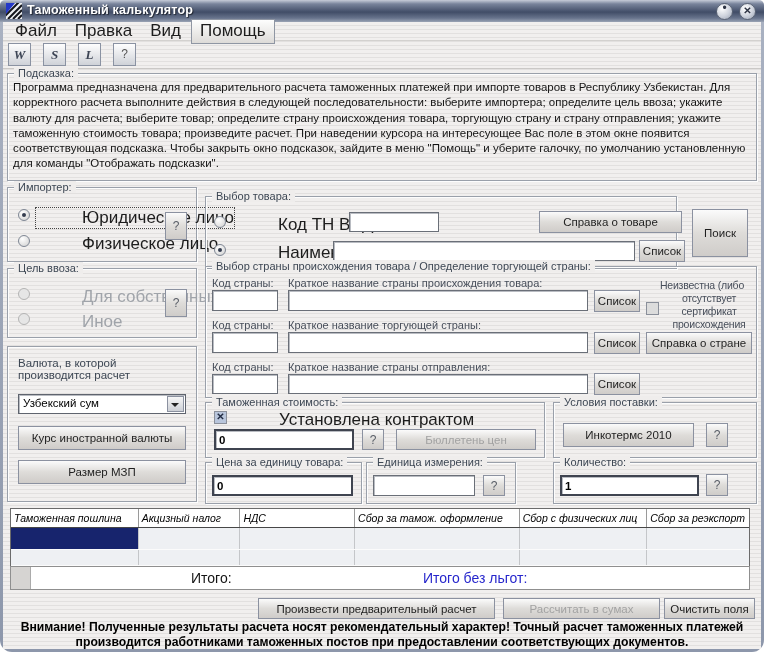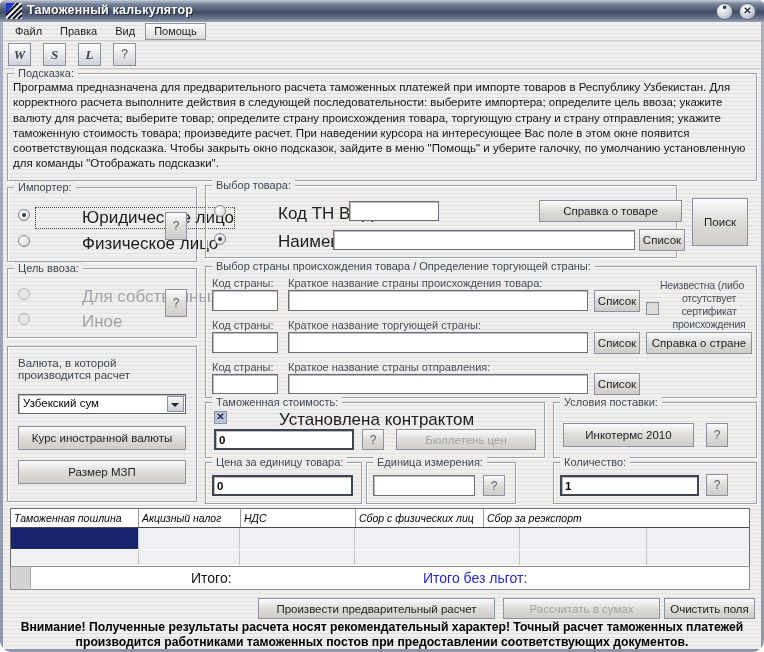--- a/index.html
+++ b/index.html
@@ -32,21 +32,21 @@
   .winbtn {
     width:17px; height:17px; border-radius:50%;
     background:radial-gradient(circle at 35% 30%, #ffffff, #cdd2dc 55%, #99a1b2);
     border:1px solid #5c6576; position:relative; cursor:default;
   }
   .glyph-dot::before { content:"•"; position:absolute; left:0; top:-3px; width:15px; text-align:center; font-size:12px; color:#2c3242; }
   .glyph-x::before  { content:"✕"; position:absolute; left:0; top:1px;  width:15px; text-align:center; font-size:10px; font-weight:bold; color:#2c3242; }
 
   
   .menubar { position:absolute; left:3px; top:22px; width:758px; height:19px; border-bottom:1px solid #d3d1cf; display:flex; align-items:center; padding-left:4px; }
-  .mi { font-size:11px; color:#1d1d1d; padding:1px 8px 2px; margin-right:2px; }
+  .mi { font-size:17px; color:#1d1d1d; padding:1px 8px 2px; margin-right:2px; }
   .mi.active { border:1px solid #8f96a3; background:linear-gradient(180deg,#fdfdfd,#dddbd8); }
   .toolbar { position:absolute; left:3px; top:41px; width:758px; height:28px; border-bottom:1px solid #cac8c6; }
   .tb {
     position:absolute; top:2px; width:23px; height:23px;
     border:1px solid #8a92a2; background:linear-gradient(180deg,#fefefe,#cfd2d8);
     text-align:center; line-height:21px; color:#3c4454;
   }
   .tb.serif { font-family:"Liberation Serif", serif; font-style:italic; font-weight:bold; font-size:13px; }
   .tb.qm { font-size:12px; color:#555; }
 
@@ -208,21 +208,21 @@
   <div class="group" style="left:7px;top:346px;width:190px;height:156px">
     <div class="txt" style="left:10px;top:10px;width:172px;font-size:11.5px;color:#3d4754">Валюта, в которой производится расчет</div>
     <div class="select" style="left:10px;top:47px;width:168px;height:20px">
       <span class="sel-text">Узбекский сум</span>
       <span class="sel-btn"></span>
     </div>
     <div class="btn" style="left:10px;top:79px;width:168px;height:24px">Курс иностранной валюты</div>
     <div class="btn" style="left:10px;top:113px;width:168px;height:24px">Размер МЗП</div>
   </div>
 
-  <div class="group" style="left:205px;top:185px;width:472px;height:73px">
+  <div class="group" style="left:205px;top:196px;width:472px;height:73px">
     <span class="legend">Выбор товара:</span>
     <span class="radio" style="left:8px;top:19px"></span>
     <span class="rlabel" style="left:26px;top:18px">Код ТН ВЭД:</span>
     <input class="tin" style="left: 143px; top: 15px; width: 90px; height: 20px;" value="">
     <div class="btn" style="left:333px;top:14px;width:143px;height:22px">Справка о товаре</div>
     <div class="btn" style="left:486px;top:12px;width:56px;height:48px">Поиск</div>
     <span class="radio checked" style="left:8px;top:47px"></span>
     <span class="rlabel" style="left:26px;top:46px">Наименование товара:</span>
     <input class="tin" style="left: 127px; top: 44px; width: 302px; height: 20px;" value="">
     <div class="btn" style="left:433px;top:43px;width:46px;height:22px">Список</div>
@@ -287,20 +287,21 @@
     <span class="legend">Количество:</span>
     <input class="tin strong" style="left: 6px; top: 12px; width: 139px; height: 21px;" value="1">
     <div class="btn help" style="left:152px;top:11px;width:22px;height:22px">?</div>
   </div>
 
   <div class="grid">
     <div class="grid-head">
       <div class="gh c0">Таможенная пошлина</div>
       <div class="gh c1">Акцизный налог</div>
       <div class="gh c2">НДС</div>
+      <div class="gh c3">Сбор за тамож. оформление</div>
       <div class="gh c4">Сбор с физических лиц</div>
       <div class="gh c5">Сбор за реэкспорт</div>
     </div>
     <div class="grid-row row1">
       <div class="gc c0 sel"></div>
       <div class="gc c1"></div>
       <div class="gc c2"></div>
       <div class="gc c3"></div>
       <div class="gc c4"></div>
       <div class="gc c5"></div>

